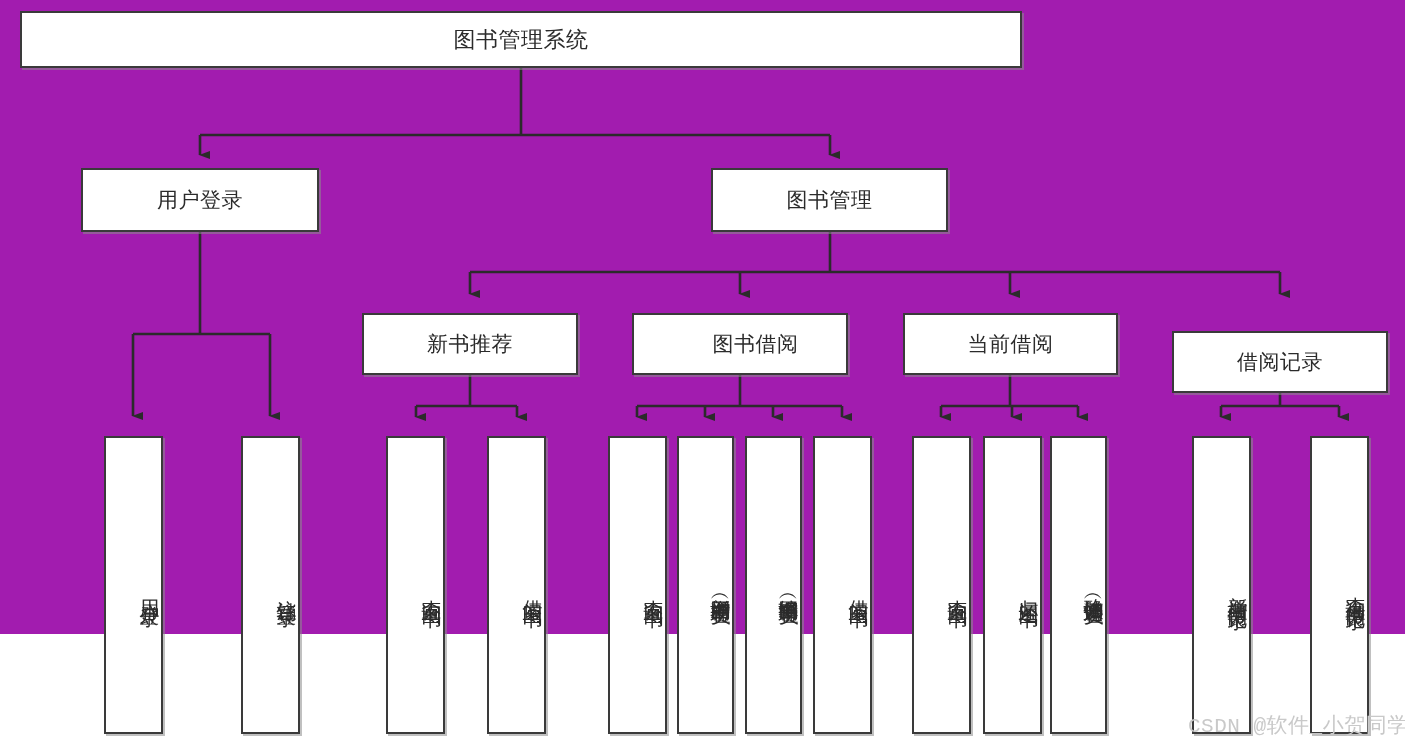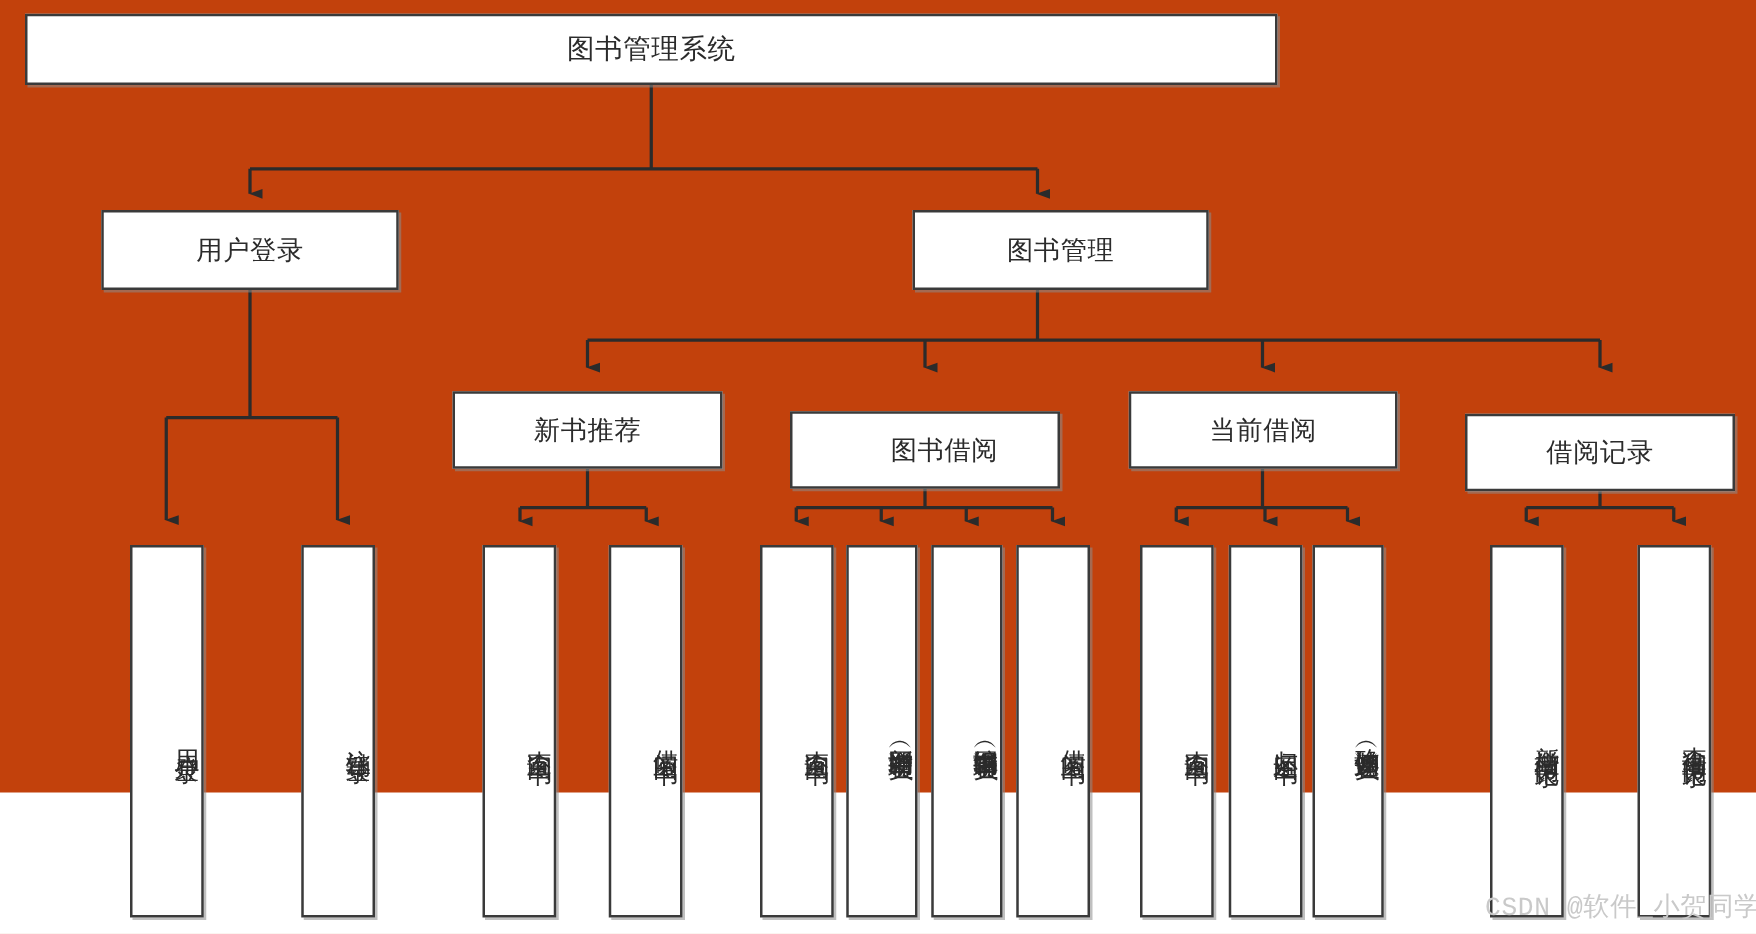--- a/index.html
+++ b/index.html
@@ -11,21 +11,21 @@
     width: 1405px;
     height: 747px;
     font-family: "DejaVu Sans", "Liberation Sans", sans-serif;
     overflow: hidden;
     position: relative;
   }
   #diagram-root {
     position: relative;
     width: 1405px;
     height: 634px;
-    background: #c2410c;
+    background: #a21caf;
   }
   svg.diagram-canvas {
     position: absolute;
     left: 0;
     top: 0;
     width: 1405px;
     height: 747px;
     display: block;
   }
   .node-box {
@@ -127,28 +127,28 @@
     </g>
   </svg>
 
   <div class="node-box level0 node-horizontal" id="node-root" style="left: 20px; top: 11px; width: 1002px; height: 57px;">
     <span>图书管理系统</span>
   </div>
 
   <div class="node-box node-horizontal" id="node-l2-0" style="left: 81px; top: 168px; width: 238px; height: 64px;">
     <span>用户登录</span>
   </div>
-  <div class="node-box node-horizontal" id="node-l2-1" style="left: 730px; top: 168px; width: 237px; height: 64px;">
+  <div class="node-box node-horizontal" id="node-l2-1" style="left: 711px; top: 168px; width: 237px; height: 64px;">
     <span>图书管理</span>
   </div>
 
   <div class="node-box node-horizontal" id="node-l3-0" style="left: 362px; top: 313px; width: 216px; height: 62px;">
     <span>新书推荐</span>
   </div>
-  <div class="node-box node-horizontal" id="node-l3-1" style="left: 632px; top: 329px; width: 216px; height: 62px; padding-left: 31px;">
+  <div class="node-box node-horizontal" id="node-l3-1" style="left: 632px; top: 313px; width: 216px; height: 62px; padding-left: 31px;">
     <span>图书借阅</span>
   </div>
   <div class="node-box node-horizontal" id="node-l3-2" style="left: 903px; top: 313px; width: 215px; height: 62px; align-items: center;">
     <span>当前借阅</span>
   </div>
   <div class="node-box node-horizontal" id="node-l3-3" style="left: 1172px; top: 331px; width: 216px; height: 62px;">
     <span>借阅记录</span>
   </div>
 
   <div class="node-box node-vertical" id="node-leaf-0" style="left: 104px; top: 436px; width: 59px; height: 298px;">

